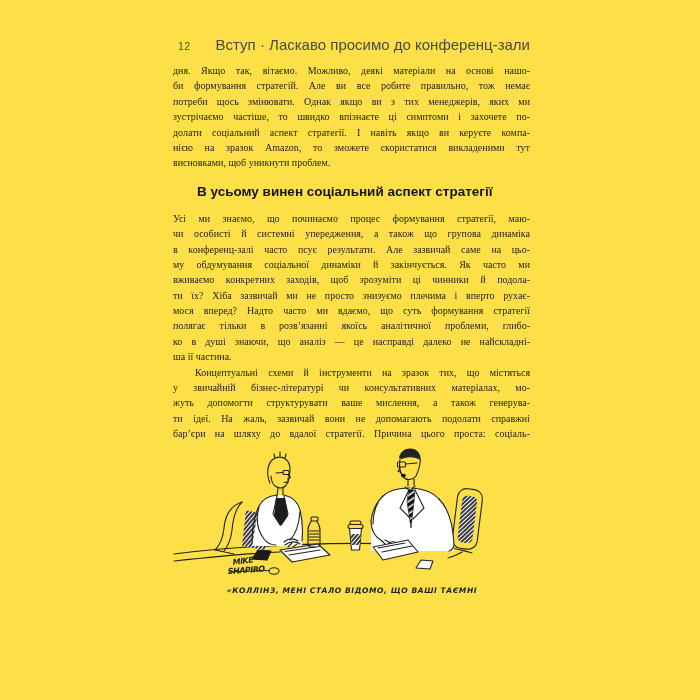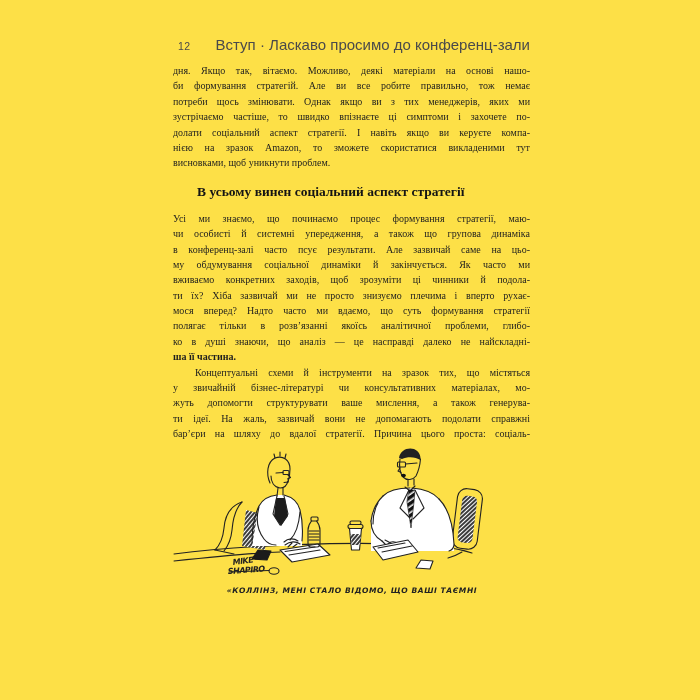--- a/index.html
+++ b/index.html
@@ -13,21 +13,21 @@
   .pagenum{font-family:"Liberation Sans",sans-serif;font-size:10.5px;color:#4a4a4a;letter-spacing:.5px;}
   .runhead{font-family:"Liberation Sans",sans-serif;font-size:15px;color:#4a4a4a;}
 
   
   .column{position:absolute;left:173px;top:63px;width:357px;}
   .para{width:357px;}
   .bl{font-size:10px;line-height:15.4px;height:15.4px;text-align:justify;
       text-align-last:justify;white-space:nowrap;}
   .bl.last{text-align-last:left;}
   .bl.indent{text-indent:22px;}
-  .heading{font-family:Liberation Serif, serif;font-weight:600;font-size:13.5px;
+  .heading{font-family:Liberation Sans, sans-serif;font-weight:600;font-size:13.5px;
            color:#141414;margin:12px 0 11px 0;padding-left:24px;line-height:17px;}
 
   
   .cartoon{margin:4px 0 0 -1px;padding:0;width:360px;}
   .cartoon svg{display:block;}
   .caption{margin-top:5px;text-align:center;
            font-family:"DejaVu Sans",sans-serif;font-style:italic;font-weight:bold;
            font-size:7.5px;line-height:12.5px;letter-spacing:.6px;color:#222;}
   .sig{font-family:"DejaVu Sans",sans-serif;font-weight:bold;font-style:italic;
        font-size:8px;fill:#222;letter-spacing:-0.5px;}
@@ -59,21 +59,21 @@
     <div class="para">
       <div class="bl" style="white-space: normal;">Усі ми знаємо, що починаємо процес формування стратегії, маю-</div>
       <div class="bl" style="white-space: normal;">чи особисті й системні упередження, а також що групова динаміка</div>
       <div class="bl" style="white-space: normal;">в конференц-залі часто псує результати. Але зазвичай саме на цьо-</div>
       <div class="bl" style="white-space: normal;">му обдумування соціальної динаміки й закінчується. Як часто ми</div>
       <div class="bl" style="white-space: normal;">вживаємо конкретних заходів, щоб зрозуміти ці чинники й подола-</div>
       <div class="bl" style="white-space: normal;">ти їх? Хіба зазвичай ми не просто знизуємо плечима і вперто рухає-</div>
       <div class="bl" style="white-space: normal;">мося вперед? Надто часто ми вдаємо, що суть формування стратегії</div>
       <div class="bl" style="white-space: normal;">полягає тільки в розв’язанні якоїсь аналітичної проблеми, глибо-</div>
       <div class="bl" style="white-space: normal;">ко в душі знаючи, що аналіз — це насправді далеко не найскладні-</div>
-      <div class="bl last" style="white-space: normal; font-weight: bold;">ша її частина.</div>
+      <div class="bl last" style="white-space: normal;">ша її частина.</div>
     </div>
 
     <div class="para">
       <div class="bl indent" style="white-space: normal;">Концептуальні схеми й інструменти на зразок тих, що містяться</div>
       <div class="bl" style="white-space: normal; font-family: Liberation Serif, serif;">у звичайній бізнес-літературі чи консультативних матеріалах, мо-</div>
       <div class="bl" style="white-space: normal;">жуть допомогти структурувати ваше мислення, а також генерува-</div>
       <div class="bl" style="white-space: normal;">ти ідеї. На жаль, зазвичай вони не допомагають подолати справжні</div>
       <div class="bl" style="white-space: normal;">бар’єри на шляху до вдалої стратегії. Причина цього проста: соціаль-</div>
     </div>
 

